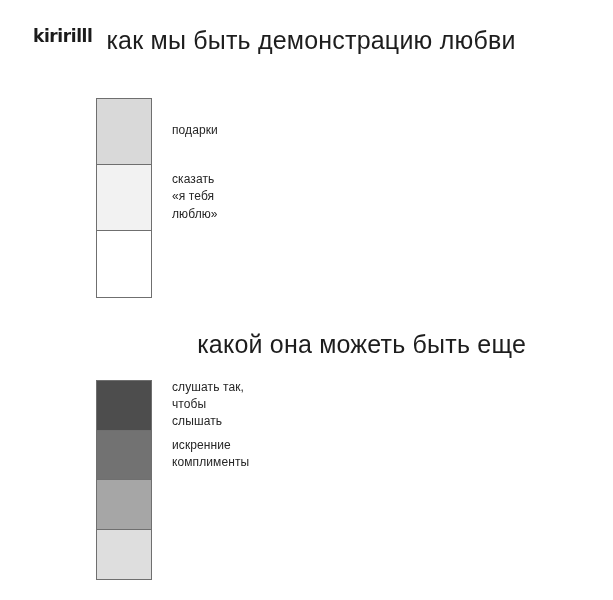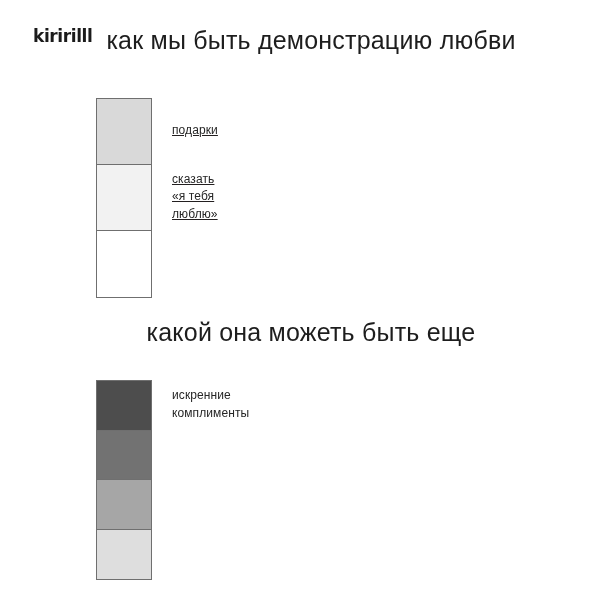--- a/index.html
+++ b/index.html
@@ -47,22 +47,23 @@
     line-height: 1.28;
     color: #1d1d1d;
   }
   .heading-1 {
     left: 96px;
     top: 24px;
     width: 430px;
   }
   .heading-2 {
     left: 96px;
-    top: 316px;
+    top: 328px;
     width: 430px;
+    text-align: right;
   }
 
   
   .group {
     position: absolute;
   }
   .group-1 { left: 96px; top: 98px; }
   .group-2 { left: 96px; top: 380px; }
 
   .stack {
@@ -88,21 +89,21 @@
   
   .labels {
     position: absolute;
     left: 76px;
     top: 0;
   }
   .label-row {
     display: flex;
     align-items: center;
   }
-  .group-1 .label-row { height: 66px; text-decoration: underline; }
+  .group-1 .label-row { height: 66px; }
   .group-2 .label-row { height: 49.5px; }
 
   .label-text {
     font-family: "Liberation Sans", sans-serif;
     font-size: 12px;
     line-height: 1.45;
     color: #262626;
     letter-spacing: 0.1px;
     white-space: pre-line;
   }
@@ -137,19 +138,22 @@
 
   <div class="group group-2">
     <div class="stack" style="border-color: rgb(111, 111, 111);">
       <div class="cell" id="s1c0" style="background: rgb(77, 77, 77); border-bottom-color: rgb(111, 111, 111);"></div>
       <div class="cell" id="s1c1" style="background: rgb(114, 114, 114); border-bottom-color: rgb(111, 111, 111);"></div>
       <div class="cell" id="s1c2" style="background: rgb(166, 166, 166); border-bottom-color: rgb(111, 111, 111);"></div>
       <div class="cell" id="s1c3" style="background: rgb(222, 222, 222); border-bottom-color: rgb(111, 111, 111);"></div>
     </div>
     <div class="labels">
       <div class="label-row">
+        <span class="label-text">слушать так, чтобы слышать</span>
+      </div>
+      <div class="label-row">
         <span class="label-text">искренние
 комплименты</span>
       </div>
     </div>
   </div>
 
 </div>
 
 </body></html>

